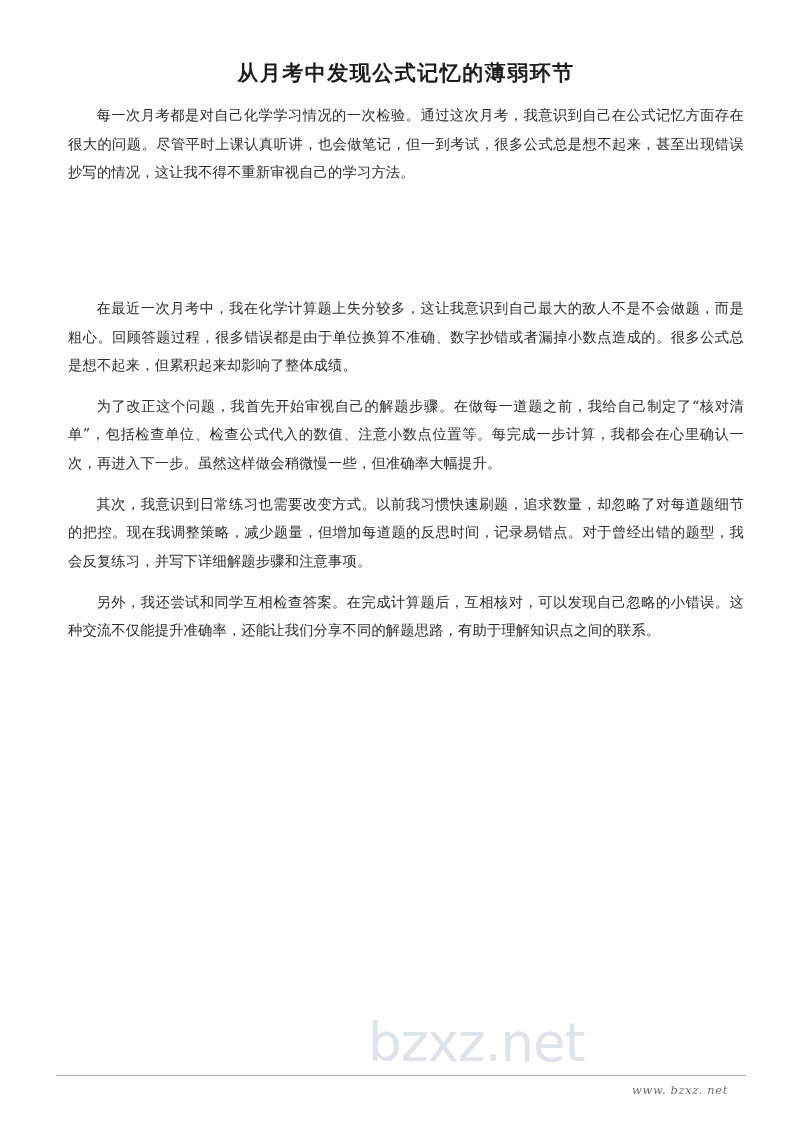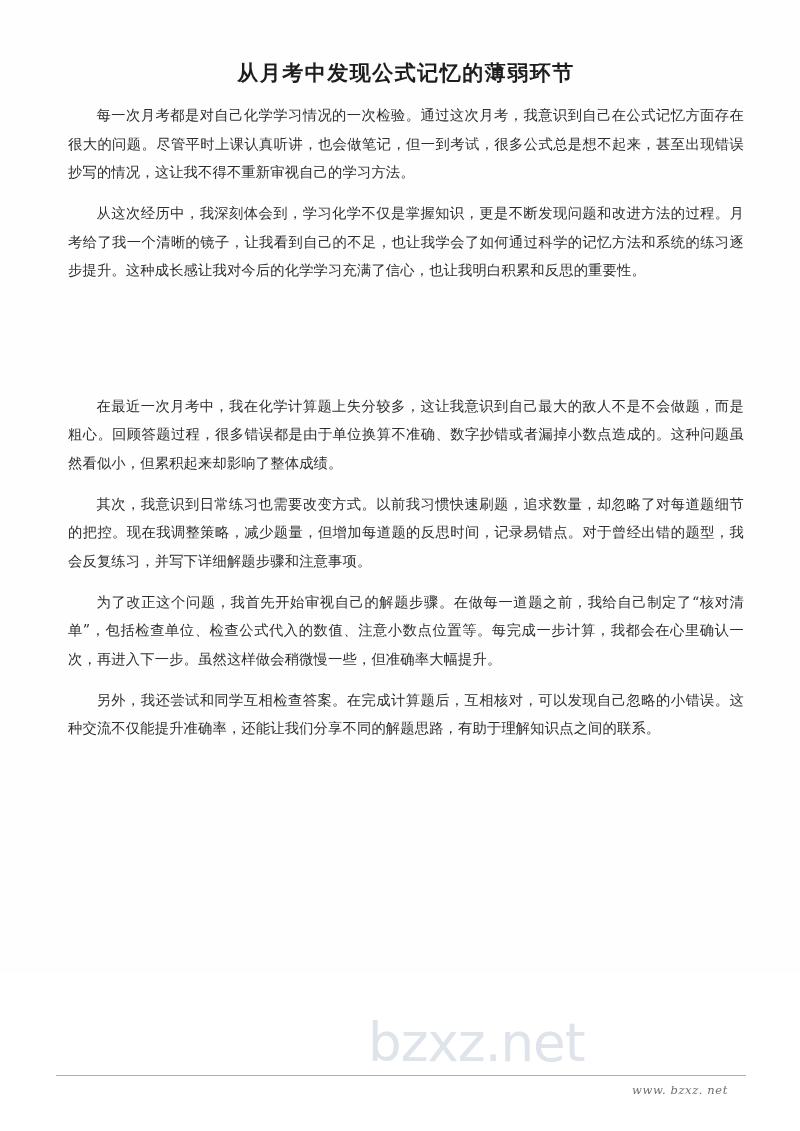--- a/index.html
+++ b/index.html
@@ -106,31 +106,30 @@
 <body>
 
 <div class="page">
 
   <div class="content">
 
     <section class="section-1">
       <h1 class="doc-title">从月考中发现公式记忆的薄弱环节</h1>
       <div class="body-block">
         <p class="para">每一次月考都是对自己化学学习情况的一次检验。通过这次月考，我意识到自己在公式记忆方面存在很大的问题。尽管平时上课认真听讲，也会做笔记，但一到考试，很多公式总是想不起来，甚至出现错误抄写的情况，这让我不得不重新审视自己的学习方法。</p>
-        <p class="para">从这次经历中，我深刻体会到，学习化学不仅是掌握知识，更是不断发现问题和改进方法的过程。月考给了我一个清晰的镜子，让我看到自己的不足，也让我学会了如何通过科学的记忆方法和系统的练习逐步提升。这种成长感让我对今后的化学学习充满了信心，也让我明白积累和反思的重要性。</p>
       </div>
     </section>
 
     <div class="section-gap"></div>
 
     <section class="section-2">
       <div class="body-block">
-        <p class="para">在最近一次月考中，我在化学计算题上失分较多，这让我意识到自己最大的敌人不是不会做题，而是粗心。回顾答题过程，很多错误都是由于单位换算不准确、数字抄错或者漏掉小数点造成的。这种问题虽然看似小，但累积起来却影响了整体成绩。</p>
+        <p class="para">在最近一次月考中，我在化学计算题上失分较多，这让我意识到自己最大的敌人不是不会做题，而是粗心。回顾答题过程，很多错误都是由于单位换算不准确、数字抄错或者漏掉小数点造成的。很多公式总是想不起来，但累积起来却影响了整体成绩。</p>
+        <p class="para">为了改正这个问题，我首先开始审视自己的解题步骤。在做每一道题之前，我给自己制定了“核对清单”，包括检查单位、检查公式代入的数值、注意小数点位置等。每完成一步计算，我都会在心里确认一次，再进入下一步。虽然这样做会稍微慢一些，但准确率大幅提升。</p>
         <p class="para">其次，我意识到日常练习也需要改变方式。以前我习惯快速刷题，追求数量，却忽略了对每道题细节的把控。现在我调整策略，减少题量，但增加每道题的反思时间，记录易错点。对于曾经出错的题型，我会反复练习，并写下详细解题步骤和注意事项。</p>
-        <p class="para">为了改正这个问题，我首先开始审视自己的解题步骤。在做每一道题之前，我给自己制定了“核对清单”，包括检查单位、检查公式代入的数值、注意小数点位置等。每完成一步计算，我都会在心里确认一次，再进入下一步。虽然这样做会稍微慢一些，但准确率大幅提升。</p>
         <p class="para">另外，我还尝试和同学互相检查答案。在完成计算题后，互相核对，可以发现自己忽略的小错误。这种交流不仅能提升准确率，还能让我们分享不同的解题思路，有助于理解知识点之间的联系。</p>
       </div>
     </section>
 
   </div>
 
   <div class="watermark">bzxz.net</div>
 
   <div class="footer-rule"></div>
 

